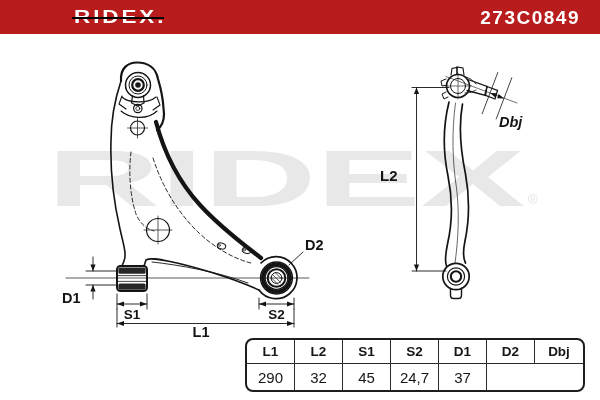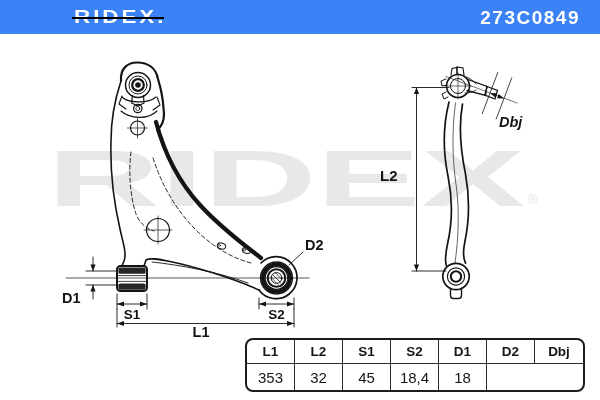--- a/index.html
+++ b/index.html
@@ -1,20 +1,20 @@
 <!DOCTYPE html>
 <html><head>
 <meta charset="utf-8">
 <style>
   html,body{margin:0;padding:0;}
   body{font-family:"Liberation Sans",sans-serif;}
   #stage{position:relative;width:600px;height:400px;background:#ffffff;overflow:hidden;}
 
   
-  .hdr{position:absolute;left:0;top:0;width:600px;height:34px;background:#3b82f6;}
+  .hdr{position:absolute;left:0;top:0;width:600px;height:34px;background:#b91c1c;}
   .brand{position:absolute;left:74px;top:6px;color:#fff;font-size:19px;font-weight:800;
          letter-spacing:2.5px;transform:scaleX(1.18);transform-origin:left center;}
   .brand-slice{position:absolute;left:72px;top:17px;width:92px;height:2px;background:#000;}
   .partno{position:absolute;right:20px;top:7px;color:#fff;font-size:19px;font-weight:700;
           letter-spacing:1.5px;}
 
   
   .wm{position:absolute;left:0;top:0;pointer-events:none;}
 
   
@@ -193,20 +193,20 @@
   </svg>
 
   <div class="dim-table">
     <div class="cell th">L1</div>
     <div class="cell th">L2</div>
     <div class="cell th">S1</div>
     <div class="cell th">S2</div>
     <div class="cell th">D1</div>
     <div class="cell th">D2</div>
     <div class="cell th">Dbj</div>
-    <div class="cell td">353</div>
+    <div class="cell td">290</div>
     <div class="cell td">32</div>
     <div class="cell td">45</div>
-    <div class="cell td">18,4</div>
-    <div class="cell td">18</div>
+    <div class="cell td">24,7</div>
+    <div class="cell td">37</div>
   </div>
 
 </div>
 
 </body></html>

